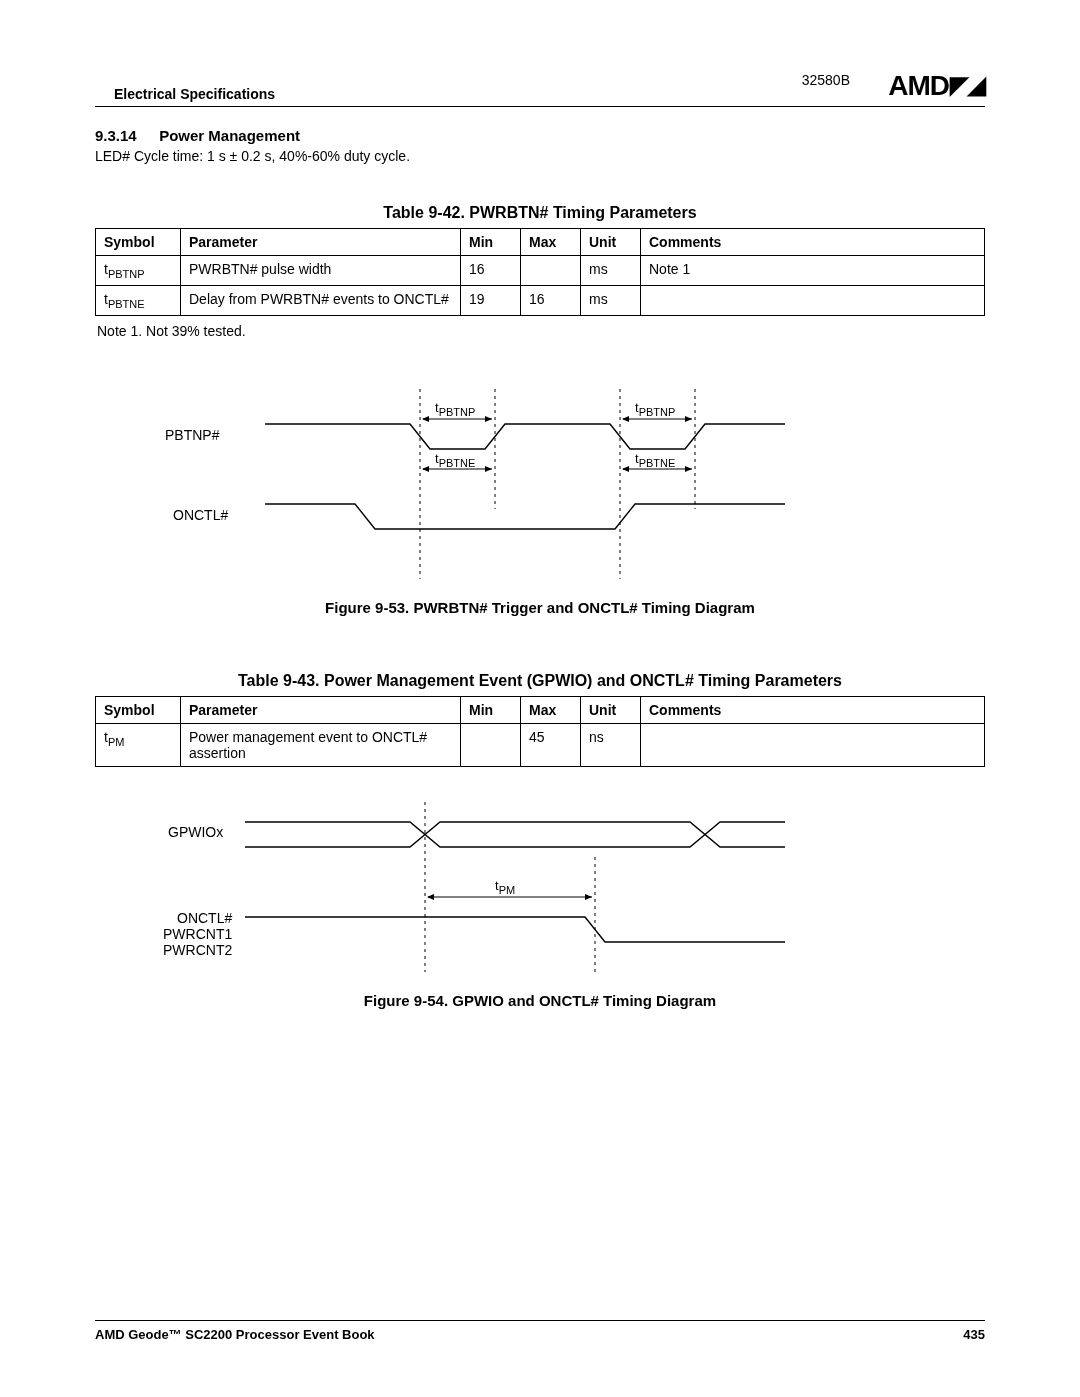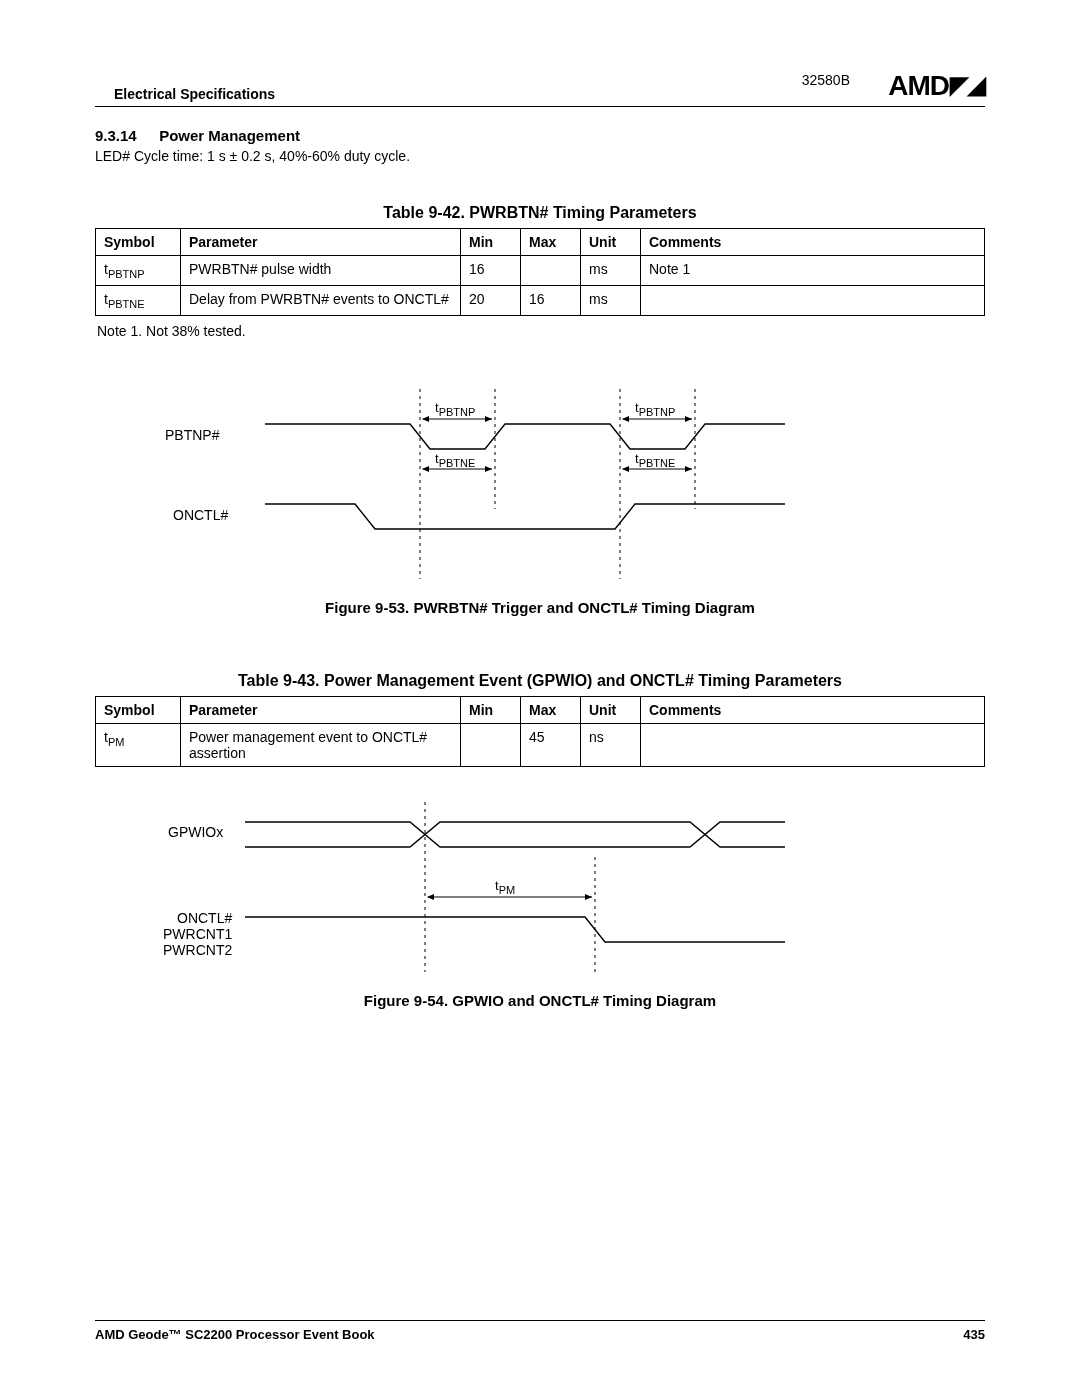--- a/index.html
+++ b/index.html
@@ -116,28 +116,28 @@
     <td><span>t</span><sub class="sub">PBTNP</sub></td>
     <td>PWRBTN# pulse width</td>
     <td>16</td>
     <td></td>
     <td>ms</td>
     <td>Note 1</td>
   </tr>
   <tr>
     <td><span>t</span><sub class="sub">PBTNE</sub></td>
     <td>Delay from PWRBTN# events to ONCTL#</td>
-    <td>20</td>
+    <td>19</td>
     <td>16</td>
     <td>ms</td>
     <td></td>
   </tr>
 </tbody>
   </table>
-<div class="note">Note 1.   Not 38% tested.</div>
+<div class="note">Note 1.   Not 39% tested.</div>
 
 <div class="diagram-area">
   <svg width="800" height="200">
     <defs>
       <marker id="ahR" markerWidth="8" markerHeight="8" refX="7" refY="3" orient="auto">
           <path d="M0,0 L7,3 L0,6 Z" fill="#000"></path>
         </marker>
       <marker id="ahL" markerWidth="8" markerHeight="8" refX="1" refY="3" orient="auto">
           <path d="M7,0 L0,3 L7,6 Z" fill="#000"></path>
         </marker>

